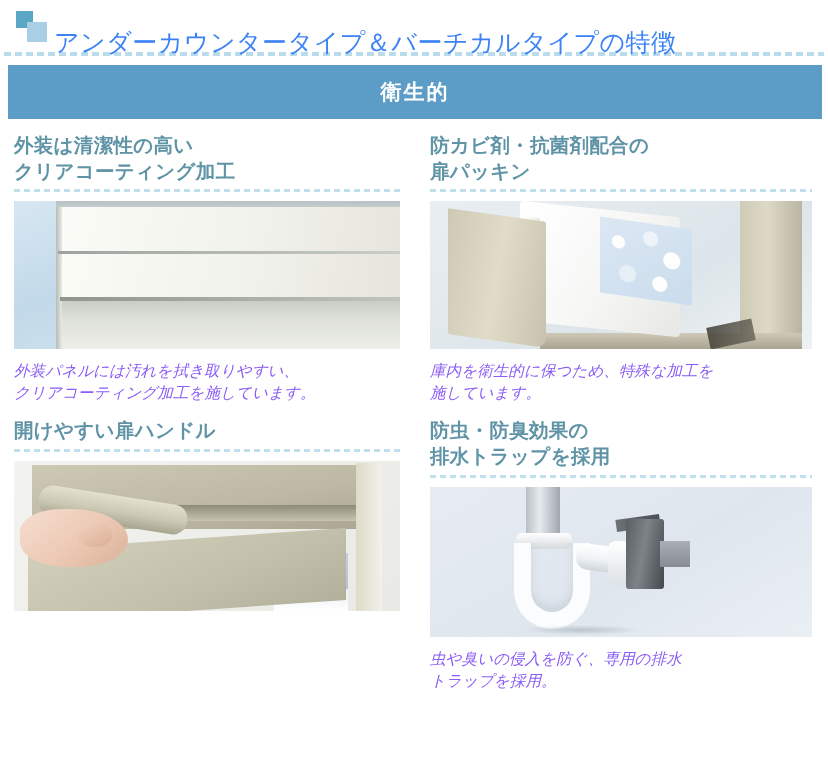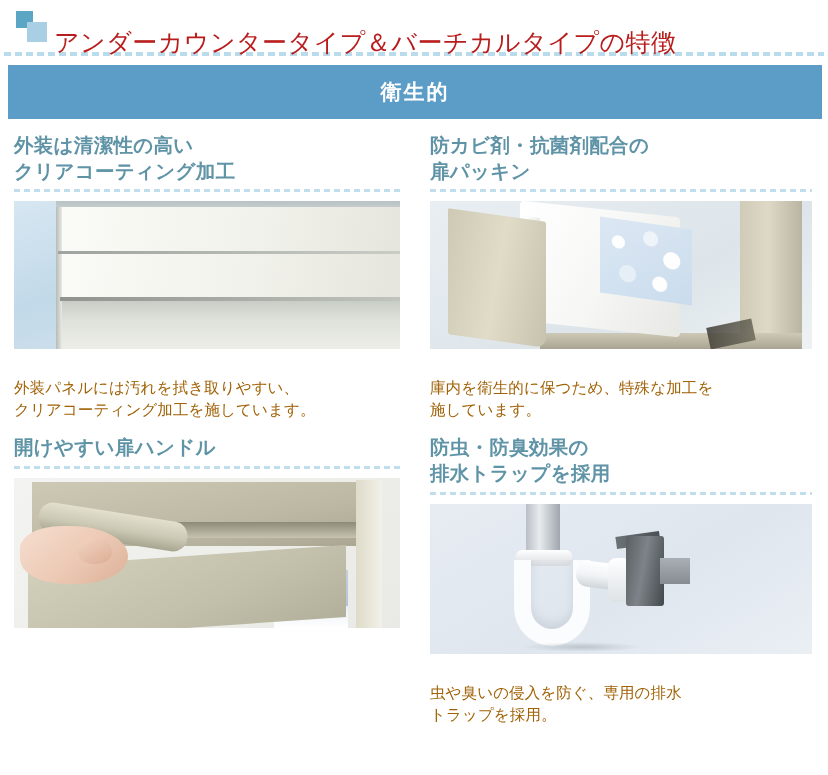--- a/index.html
+++ b/index.html
@@ -39,21 +39,21 @@
     position: absolute;
     left: 13px; top: 13px;
     width: 20px; height: 20px;
     background: #a8cfe4;
   }
   .page-title {
     font-family: "Liberation Serif", "DejaVu Serif", serif;
     font-size: 25px;
     line-height: 1;
     letter-spacing: 0.5px;
-    color: #b91c1c;
+    color: #3b82f6;
     white-space: nowrap;
     margin-top: 32px;
   }
   .hdr-rule {
     height: 4px;
     margin: 0 4px 0 4px;
     background-image: linear-gradient(to right, #b9dcec 0 7px, transparent 7px 11px);
     background-size: 11px 4px;
     background-repeat: repeat-x;
   }
@@ -102,26 +102,27 @@
     background-repeat: repeat-x;
   }
 
   .photo {
     width: 100%;
     border: 0;
     position: relative;
     overflow: hidden;
   }
   .photo-cap {
-    margin-top: 28px;
+    margin-top: 11px;
     font-size: 15.5px;
     line-height: 1.42;
-    color: #a16207;
+    color: #8b5cf6;
     white-space: pre-line;
     letter-spacing: 0.1px;
+    font-style: italic;
   }
 
   
   .ph-panel {
     height: 148px;
     background: linear-gradient(160deg, #d7e7f2 0%, #c2d9e9 38%, #dfe9ef 100%);
   }
   .ph-panel .cab {
     position: absolute;
     left: 42px; top: 6px; right: 0; bottom: 0;

